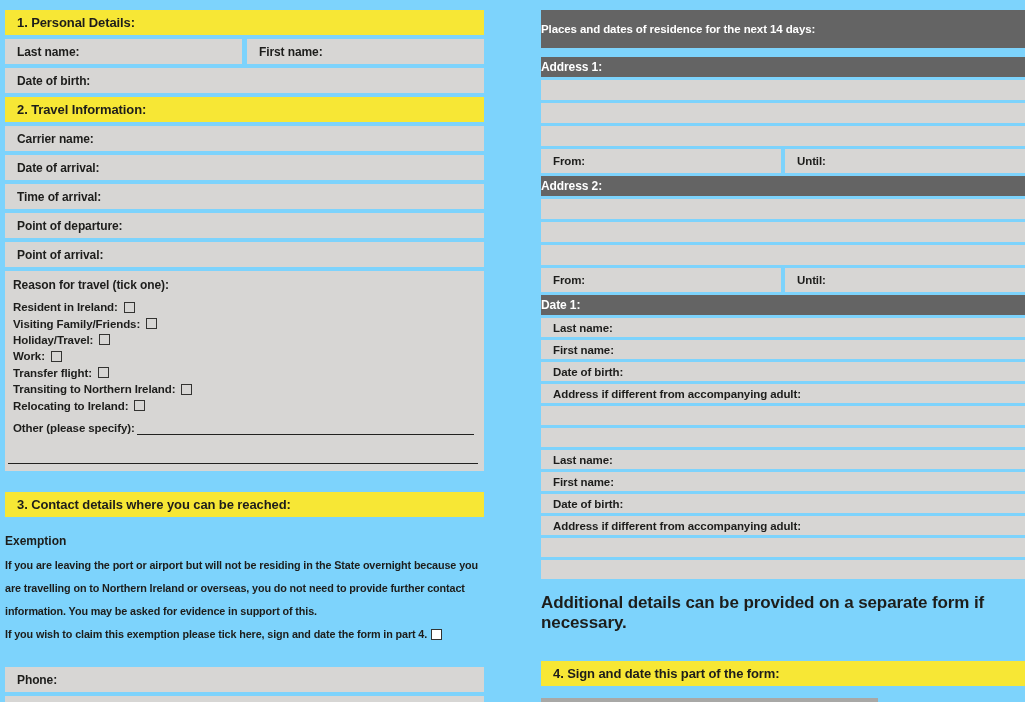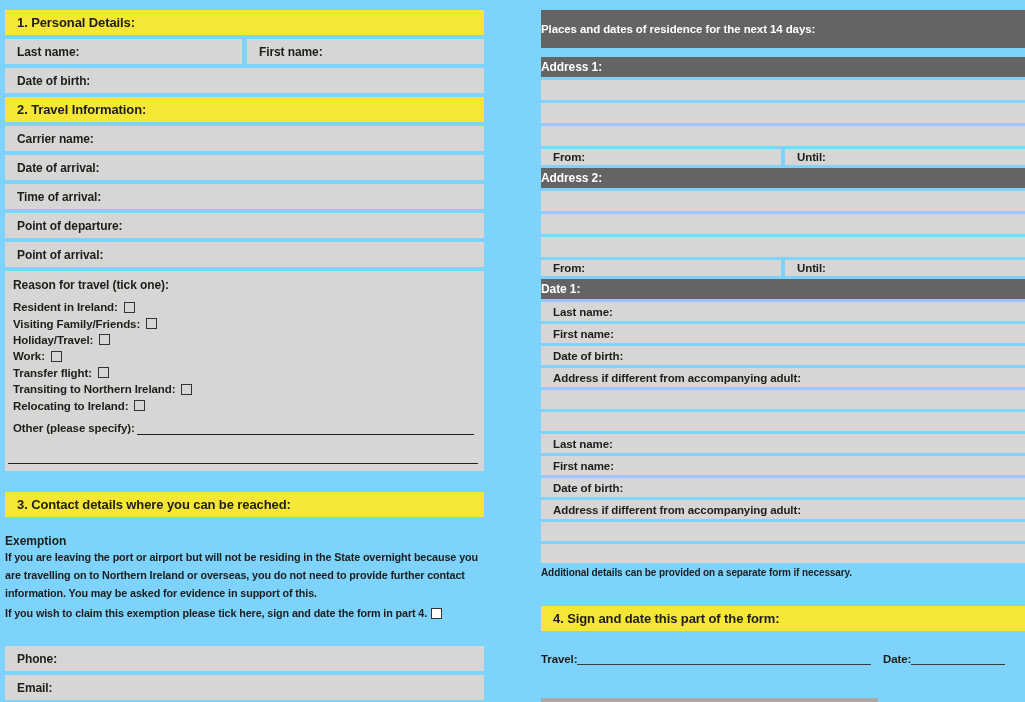--- a/index.html
+++ b/index.html
@@ -41,21 +41,21 @@
 
   
   .field {
     background: #D7D6D4;
     height: 25px;
     display: flex; align-items: center;
     padding-left: 12px;
     font-size: 12px;
     letter-spacing: -0.1px;
   }
-  .col-right .field { height: 16px; font-size: 11.5px; }
+  .col-right .field { height: 24px; font-size: 11.5px; }
   .col-right .field.child-row { height: 19px; }
   .blank { background: #D7D6D4; height: 20px; }
   .col-right .blank.child-row { height: 19px; }
 
   .split { display: flex; gap: 5px; }
   .split > .field { flex: 1; }
   .col-right .split { gap: 4px; }
 
   
   .mt10 { margin-top: 10px; }
@@ -103,36 +103,36 @@
   }
   .bottom-uline {
     position: absolute;
     left: 3px; right: 6px; bottom: 7px;
     border-bottom: 1.2px solid #222220;
   }
 
   
   .exemption-title { font-size: 12px; }
   .exemption-text {
-    margin-top: 0;
+    margin-top: 6px;
     width: 479px;
     font-size: 10.8px;
-    line-height: 18px;
+    line-height: 23px;
     letter-spacing: -0.12px;
   }
   .tick-line {
     margin-top: 5px;
     font-size: 10.8px;
     letter-spacing: -0.12px;
     display: flex; align-items: center;
   }
   .tick-line .checkbox { margin-left: 4px; background: #ffffff; }
 
   
-  .note { margin-top: 4px; font-size: 10px; letter-spacing: -0.1px; }
+  .note { margin-top: 14px; font-size: 17px; letter-spacing: -0.1px; }
 
   
   .sign-row {
     margin-top: 22px;
     display: flex;
     font-size: 11.5px;
     letter-spacing: -0.1px;
     align-items: flex-end;
   }
   .sign-seg { display: flex; align-items: flex-end; }

